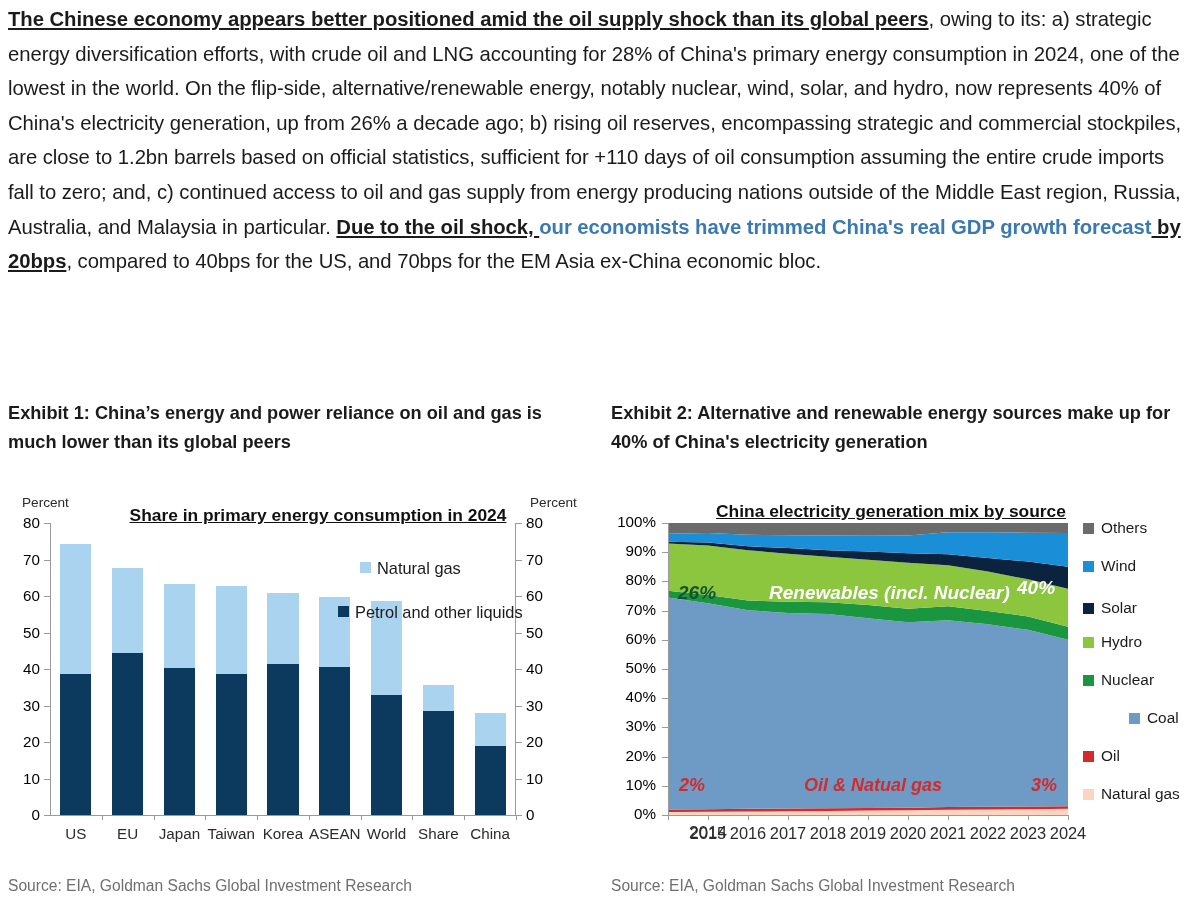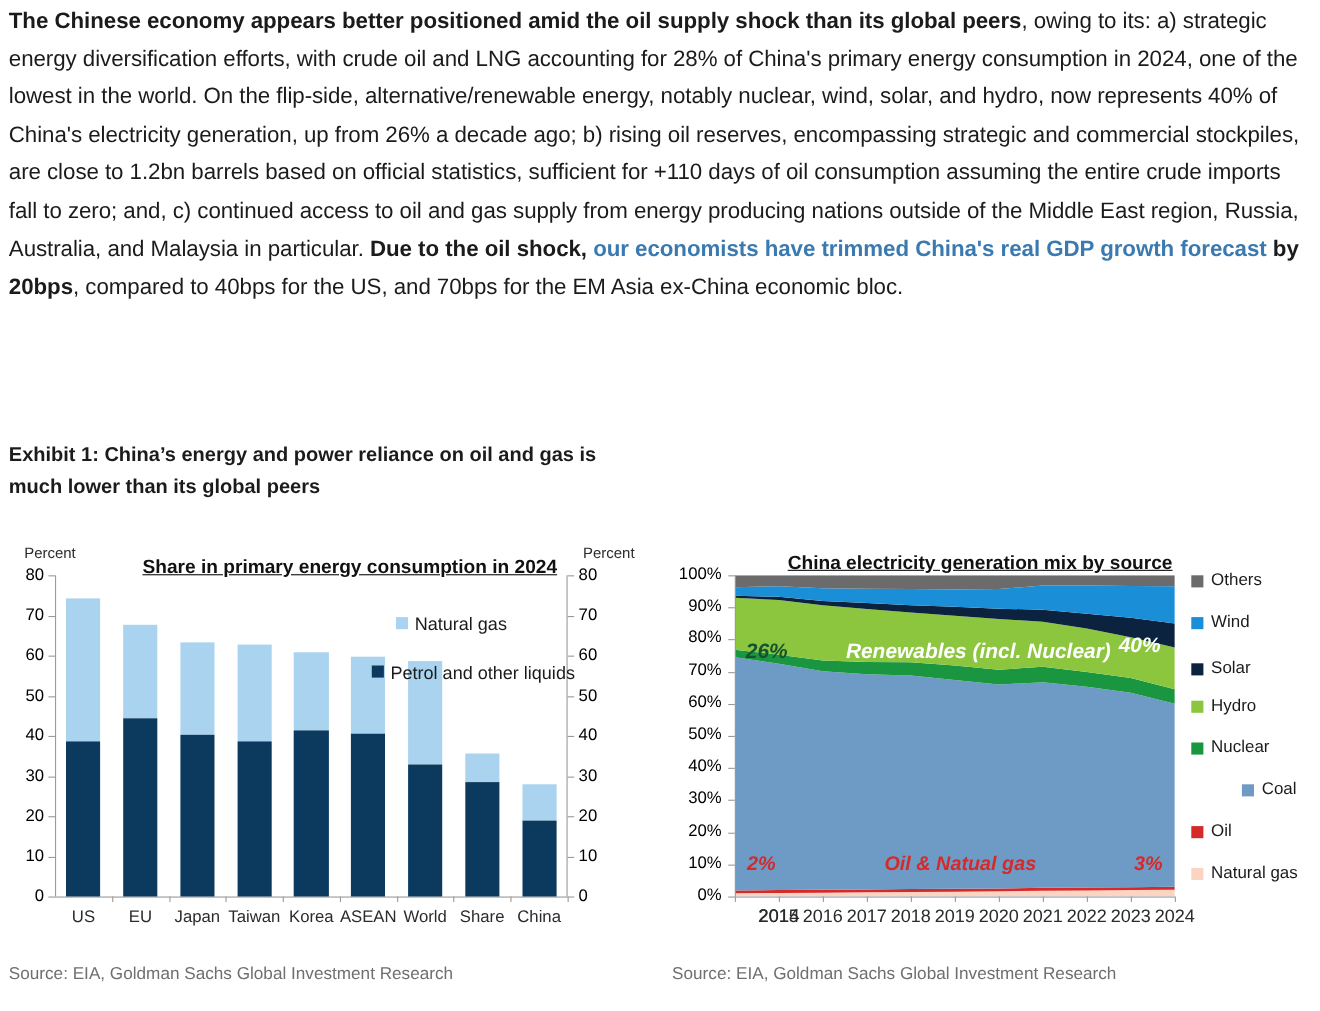--- a/index.html
+++ b/index.html
@@ -11,21 +11,21 @@
     overflow:hidden;
   }
   .page{position:relative;width:1200px;height:919px;}
 
   
   .body-copy{
     position:absolute;left:8px;top:2px;width:1186px;
     font-size:20.3px;line-height:34.6px;color:#1b1b1b;
     letter-spacing:-0.05px;
   }
-  .body-copy b{font-weight:bold;}
+  .body-copy b{font-weight:bold;text-decoration:underline;}
   .body-copy .lnk{color:#3a7ab0;font-weight:bold;}
 
   
   .exh-title{
     position:absolute;font-weight:bold;font-size:18.2px;line-height:29px;
     color:#1b1b1b;
   }
   #exh1-title{left:8px;top:399px;width:560px;}
   #exh2-title{left:611px;top:399px;width:580px;}
 
@@ -73,20 +73,21 @@
 </head>
 <body>
 
 <div class="page">
 
   <div class="body-copy">
     <b>The Chinese economy appears better positioned amid the oil supply shock than its global peers</b><span>, owing to its: a) strategic energy diversification efforts, with crude oil and LNG accounting for 28% of China's primary energy consumption in 2024, one of the lowest in the world. On the flip-side, alternative/renewable energy, notably nuclear, wind, solar, and hydro, now represents 40% of China's electricity generation, up from 26% a decade ago; b) rising oil reserves, encompassing strategic and commercial stockpiles, are close to 1.2bn barrels based on official statistics, sufficient for +110 days of oil consumption assuming the entire crude imports fall to zero; and, c) continued access to oil and gas supply from energy producing nations outside of the Middle East region, Russia, Australia, and Malaysia in particular. </span><b>Due to the oil shock, </b><span class="lnk">our economists have trimmed China's real GDP growth forecast</span><b> by 20bps</b><span>, compared to 40bps for the US, and 70bps for the EM Asia ex-China economic bloc.</span>
   </div>
 
   <div class="exh-title" id="exh1-title">Exhibit 1: China’s energy and power reliance on oil and gas is much lower than its global peers</div>
+  <div class="exh-title" id="exh2-title">Exhibit 2: Alternative and renewable energy sources make up for 40% of China's electricity generation</div>
 
   <div class="chart-box" id="chart1-box">
     <div class="axis-unit" id="c1-unit-l" style="left: 14px; top: 0px;">Percent</div>
     <div class="axis-unit" id="c1-unit-r" style="left: 522px; top: 0px;">Percent</div>
     <div class="ch-title" id="c1-title" style="left: 100px; top: 10px; width: 420px; font-size: 17.4px;">Share in primary energy consumption in 2024</div>
     <div id="c1-plot" style="position: absolute; left: 42px; top: 28px; width: 466px; height: 292px;">
         <div class="ax-line" style="left: 0px; top: 0px; width: 1px; height: 292px;"></div>
         <div class="ax-line" style="left: 465px; top: 0px; width: 1px; height: 292px;"></div>
         <div class="ax-line" style="left: 0px; top: 292px; width: 466px; height: 1px;"></div>
         <div class="tick-mark" style="left: -6px; top: 292px;"></div>

